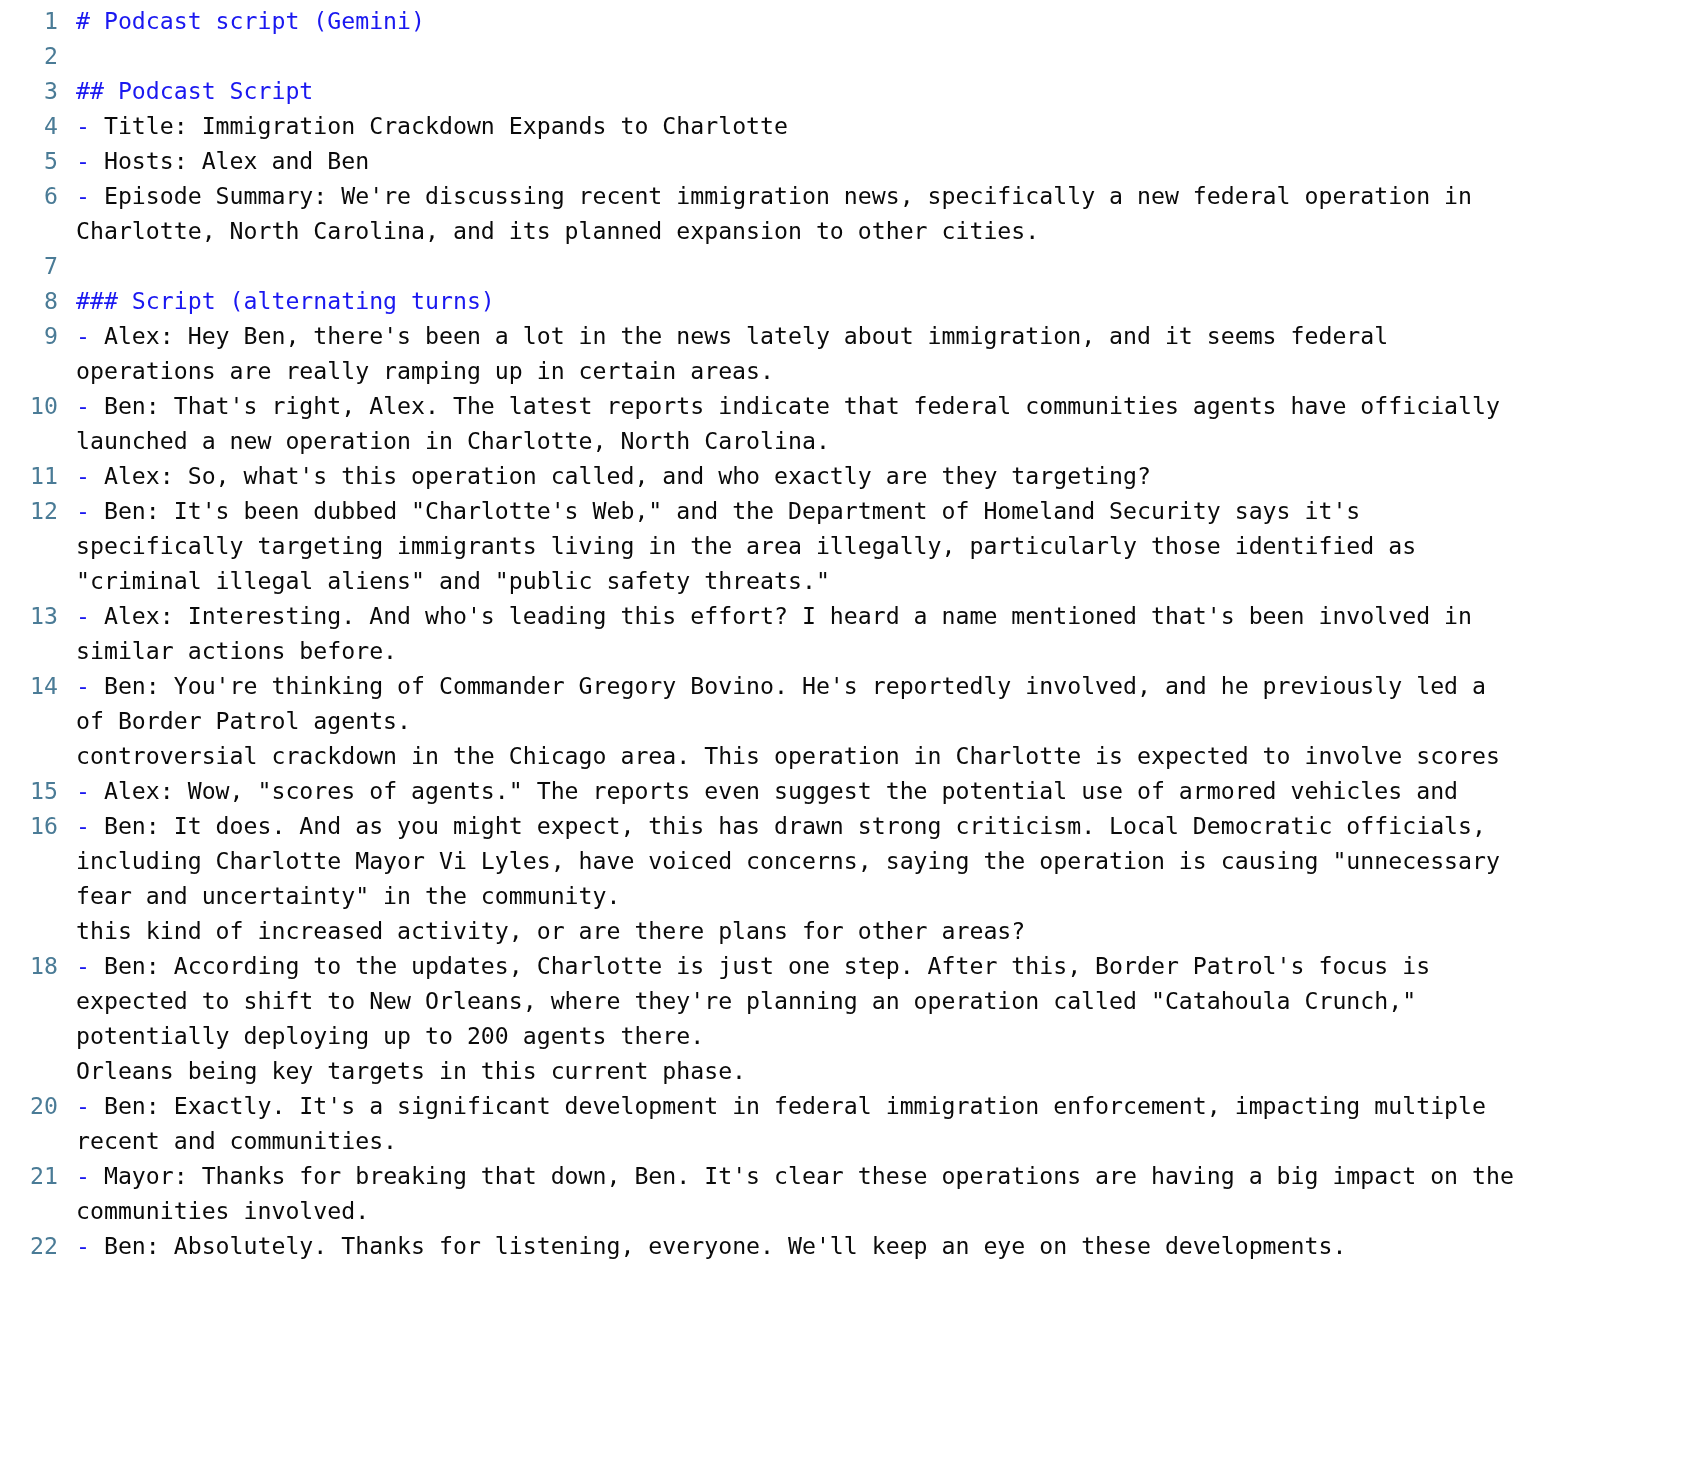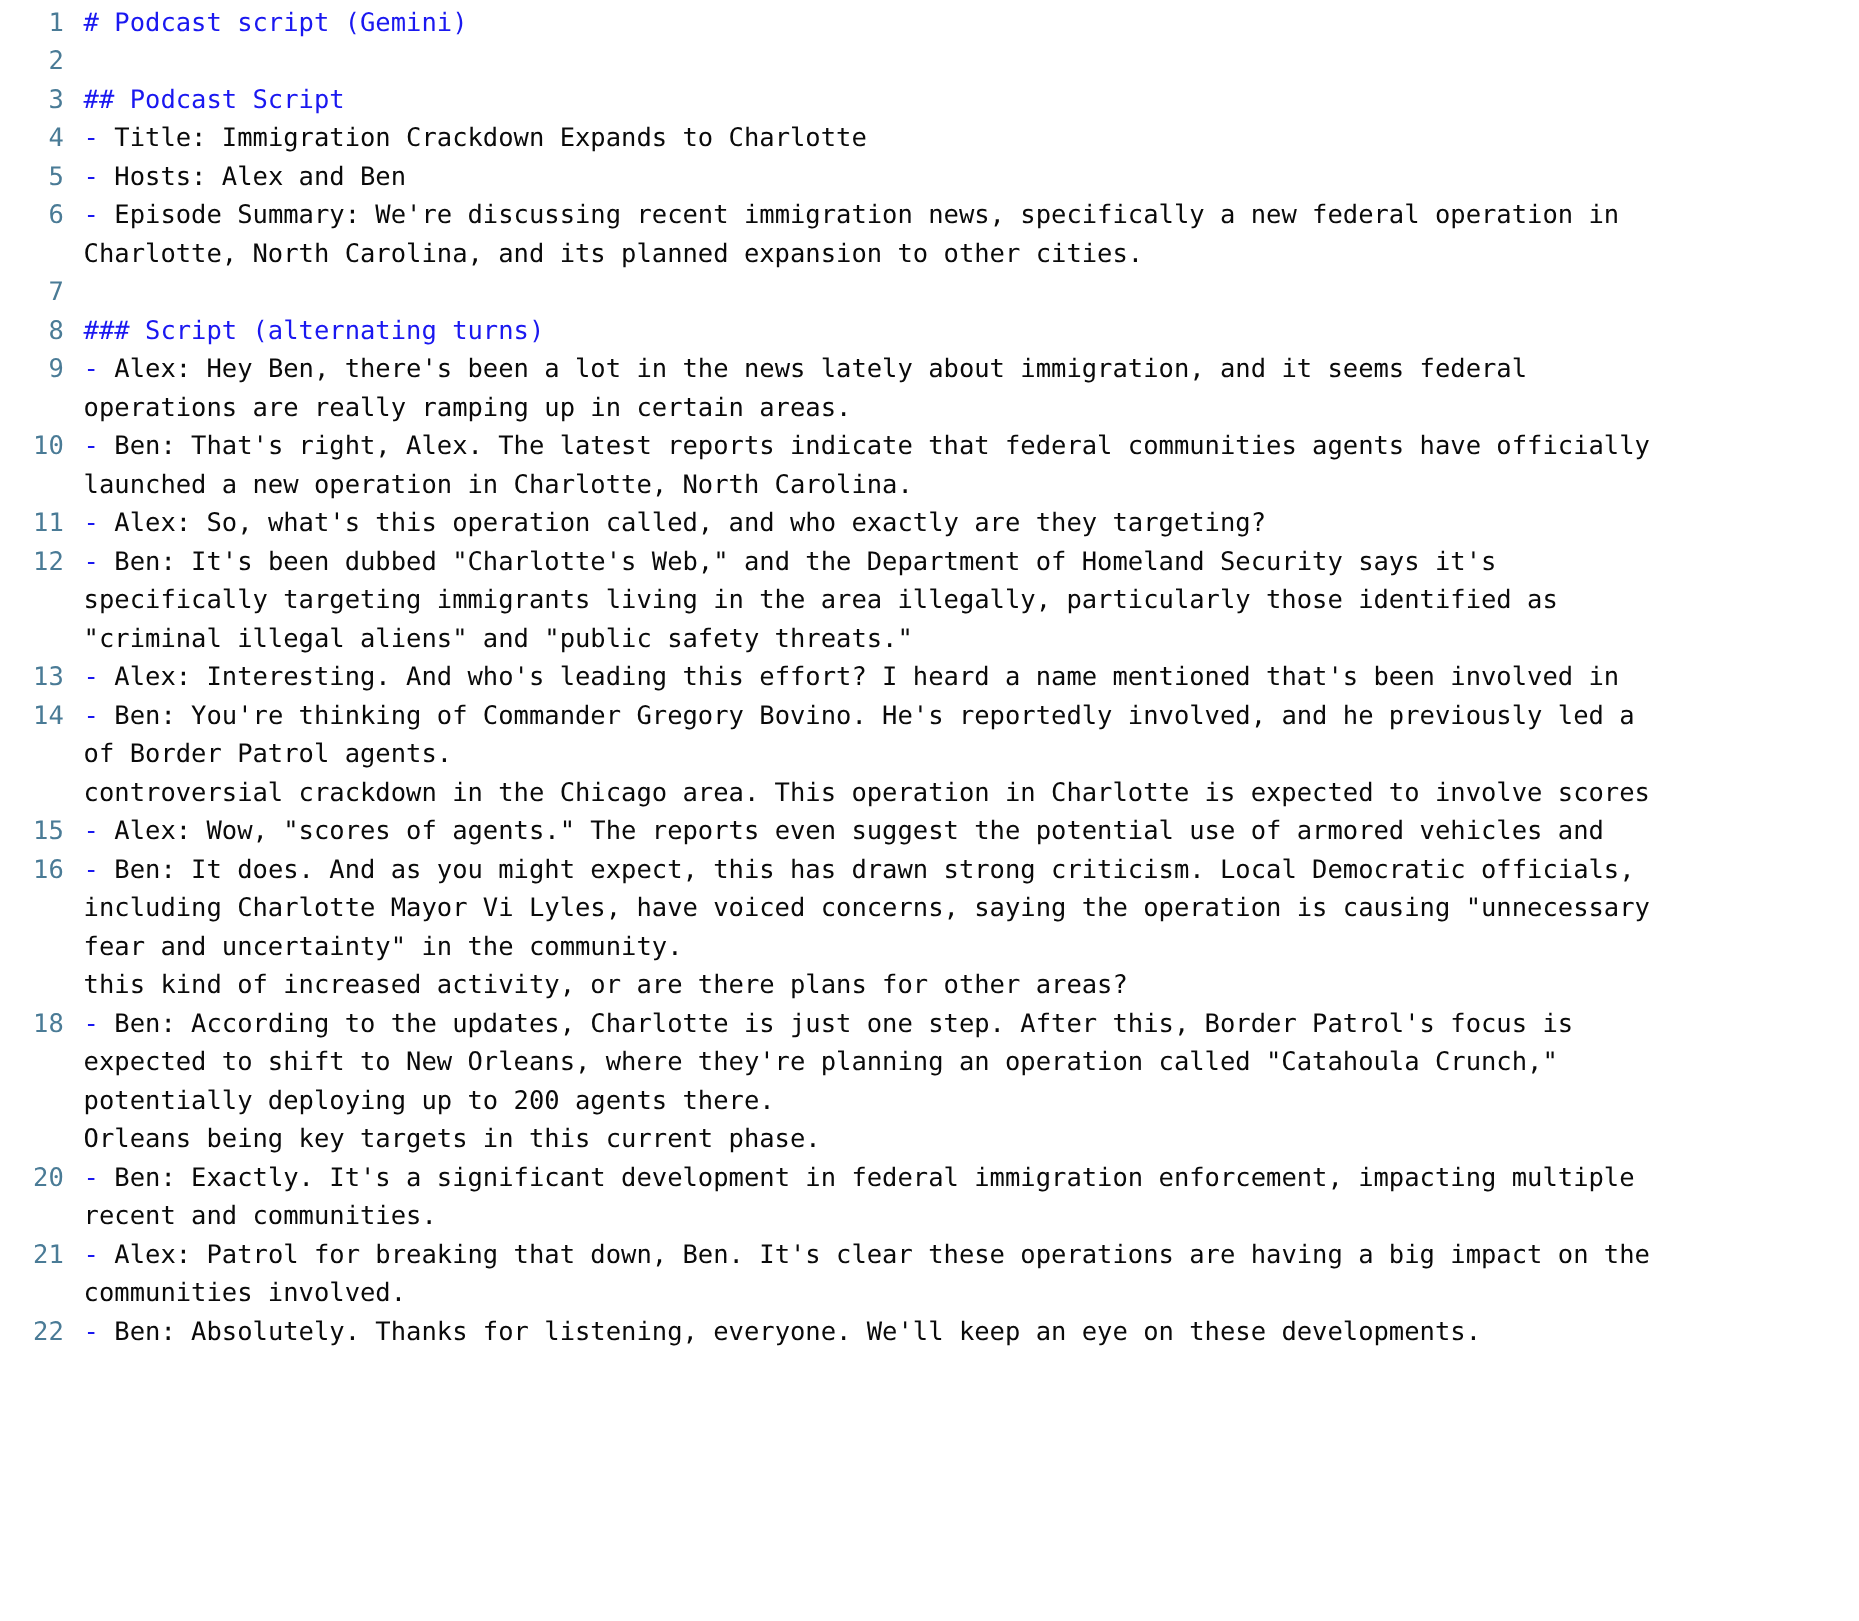--- a/index.html
+++ b/index.html
@@ -59,30 +59,31 @@
     <div class="row"><span class="gutter">8</span><span class="code"><span class="md-heading">### Script (alternating turns)</span></span></div>
     <div class="row"><span class="gutter">9</span><span class="code"><span class="md-marker">-</span><span class="md-plain"> Alex: Hey Ben, there's been a lot in the news lately about immigration, and it seems federal</span></span></div>
     <div class="row"><span class="gutter"></span><span class="code"><span class="md-plain">operations are really ramping up in certain areas.</span></span></div>
     <div class="row"><span class="gutter">10</span><span class="code"><span class="md-marker">-</span><span class="md-plain"> Ben: That's right, Alex. The latest reports indicate that federal communities agents have officially</span></span></div>
     <div class="row"><span class="gutter"></span><span class="code"><span class="md-plain">launched a new operation in Charlotte, North Carolina.</span></span></div>
     <div class="row"><span class="gutter">11</span><span class="code"><span class="md-marker">-</span><span class="md-plain"> Alex: So, what's this operation called, and who exactly are they targeting?</span></span></div>
     <div class="row"><span class="gutter">12</span><span class="code"><span class="md-marker">-</span><span class="md-plain"> Ben: It's been dubbed "Charlotte's Web," and the Department of Homeland Security says it's</span></span></div>
     <div class="row"><span class="gutter"></span><span class="code"><span class="md-plain">specifically targeting immigrants living in the area illegally, particularly those identified as</span></span></div>
     <div class="row"><span class="gutter"></span><span class="code"><span class="md-plain">"criminal illegal aliens" and "public safety threats."</span></span></div>
     <div class="row"><span class="gutter">13</span><span class="code"><span class="md-marker">-</span><span class="md-plain"> Alex: Interesting. And who's leading this effort? I heard a name mentioned that's been involved in</span></span></div>
+    <div class="row"><span class="gutter"></span><span class="code"><span class="md-plain">similar actions before.</span></span></div>
     <div class="row"><span class="gutter">14</span><span class="code"><span class="md-marker">-</span><span class="md-plain"> Ben: You're thinking of Commander Gregory Bovino. He's reportedly involved, and he previously led a</span></span></div>
     <div class="row"><span class="gutter"></span><span class="code"><span class="md-plain">of Border Patrol agents.</span></span></div>
     <div class="row"><span class="gutter"></span><span class="code"><span class="md-plain">controversial crackdown in the Chicago area. This operation in Charlotte is expected to involve scores</span></span></div>
     <div class="row"><span class="gutter">15</span><span class="code"><span class="md-marker">-</span><span class="md-plain"> Alex: Wow, "scores of agents." The reports even suggest the potential use of armored vehicles and</span></span></div>
     <div class="row"><span class="gutter">16</span><span class="code"><span class="md-marker">-</span><span class="md-plain"> Ben: It does. And as you might expect, this has drawn strong criticism. Local Democratic officials,</span></span></div>
     <div class="row"><span class="gutter"></span><span class="code"><span class="md-plain">including Charlotte Mayor Vi Lyles, have voiced concerns, saying the operation is causing "unnecessary</span></span></div>
     <div class="row"><span class="gutter"></span><span class="code"><span class="md-plain">fear and uncertainty" in the community.</span></span></div>
     <div class="row"><span class="gutter"></span><span class="code"><span class="md-plain">this kind of increased activity, or are there plans for other areas?</span></span></div>
     <div class="row"><span class="gutter">18</span><span class="code"><span class="md-marker">-</span><span class="md-plain"> Ben: According to the updates, Charlotte is just one step. After this, Border Patrol's focus is</span></span></div>
     <div class="row"><span class="gutter"></span><span class="code"><span class="md-plain">expected to shift to New Orleans, where they're planning an operation called "Catahoula Crunch,"</span></span></div>
     <div class="row"><span class="gutter"></span><span class="code"><span class="md-plain">potentially deploying up to 200 agents there.</span></span></div>
     <div class="row"><span class="gutter"></span><span class="code"><span class="md-plain">Orleans being key targets in this current phase.</span></span></div>
     <div class="row"><span class="gutter">20</span><span class="code"><span class="md-marker">-</span><span class="md-plain"> Ben: Exactly. It's a significant development in federal immigration enforcement, impacting multiple</span></span></div>
     <div class="row"><span class="gutter"></span><span class="code"><span class="md-plain">recent and communities.</span></span></div>
-    <div class="row"><span class="gutter">21</span><span class="code"><span class="md-marker">-</span><span class="md-plain"> Alex: Patrol for breaking that down, Ben. It's clear these operations are having a big impact on the</span></span></div>
+    <div class="row"><span class="gutter">21</span><span class="code"><span class="md-marker">-</span><span class="md-plain"> Mayor: Thanks for breaking that down, Ben. It's clear these operations are having a big impact on the</span></span></div>
     <div class="row"><span class="gutter"></span><span class="code"><span class="md-plain">communities involved.</span></span></div>
     <div class="row"><span class="gutter">22</span><span class="code"><span class="md-marker">-</span><span class="md-plain"> Ben: Absolutely. Thanks for listening, everyone. We'll keep an eye on these developments.</span></span></div>
   </div>
 
 </body></html>

